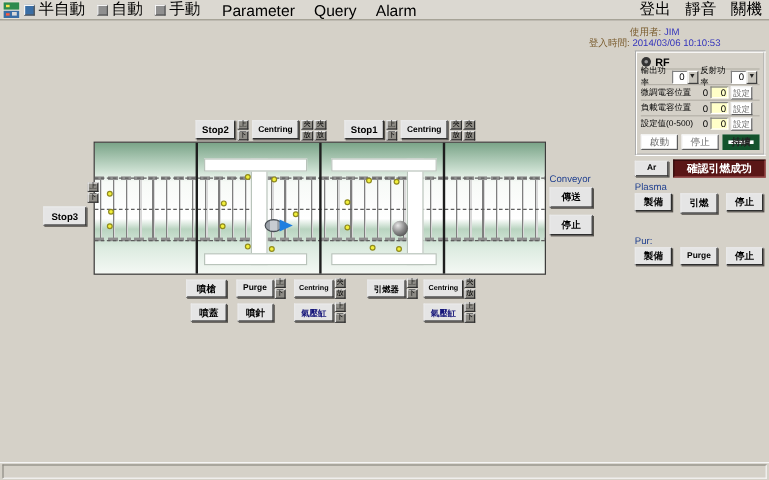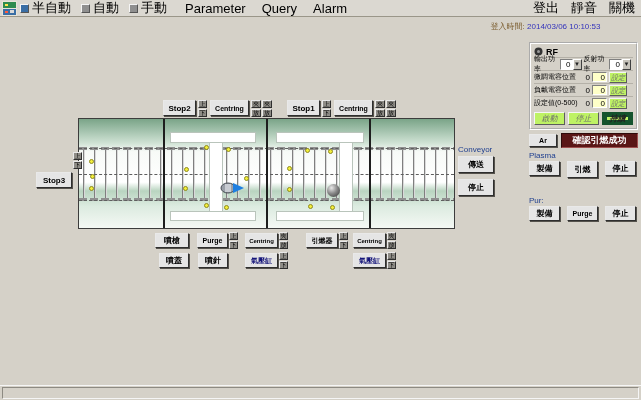--- a/index.html
+++ b/index.html
@@ -33,22 +33,22 @@
   .rf-row:first-of-type { border-top:none; }
   .rf-lbl { width:44px; }
   .rf-val { width:14px; text-align:right; padding-right:2px; font-size:8px; }
   .field { width:15px; height:10px; background:#ffffc8; border:1px solid #808080;
     border-bottom-color:#fff; border-right-color:#fff; font-size:8px; text-align:right; padding-right:1px; }
   .combo { display:flex; align-items:center; height:11px; margin:0 2px; }
   .combo .cval { width:13px; height:11px; background:#fff; border:1px solid #808080;
     border-bottom-color:#fff; border-right-color:#fff; font-size:8px; text-align:right; padding-right:1px; }
   .combo .carr { width:9px; height:11px; background:#c6c3bb; border:1px solid #fff;
     border-right-color:#404040; border-bottom-color:#404040; font-size:6px; line-height:9px; text-align:center; color:#222; }
-  .btn-lite { background:#bef264; border:1px solid #f5f5f5; border-right-color:#5c5c5c;
-    border-bottom-color:#5c5c5c; color:#6e6e6e; font-size:7px; text-align:center; cursor:default;font-style:italic; }
+  .btn-lite { background:#ffffff; border:1px solid #f5f5f5; border-right-color:#5c5c5c;
+    border-bottom-color:#5c5c5c; color:#6e6e6e; font-size:7px; text-align:center; cursor:default; }
   .rf-set { width:18px; height:11px; margin-left:2px; }
   .rf-btnrow { display:flex; justify-content:space-between; margin-top:3px; }
   .rf-btnrow .btn-lite { width:31px; height:13px; font-size:8px; }
   .btn-focus { border:5px solid #14532d; color:#222; font-weight:bold; }
 
   
   .btn { position:absolute; background:#e5e5e5; color:#000; font-weight:bold; font-size:8px;
     border:1px solid #e9e9e9; border-right-color:#2e2e2e; border-bottom-color:#2e2e2e;
     box-shadow:1px 1px 0 #55524c; display:flex; align-items:center; justify-content:center;
     cursor:default; font-family:"Liberation Sans", sans-serif; }
@@ -121,20 +121,21 @@
   <span class="menu-item">Parameter</span>
   <span class="menu-item">Query</span>
   <span class="menu-item">Alarm</span>
   <span class="spacer"></span>
   <span class="menu-item cjk">登出</span>
   <span class="menu-item cjk">靜音</span>
   <span class="menu-item cjk">關機</span>
 </div>
 
 <div class="session">
+  <div><span>使用者:</span> <span class="val">JIM</span></div>
   <div><span>登入時間:</span> <span class="val">2014/03/06 10:10:53</span></div>
 </div>
 
 <div class="groupbox rf">
   <div class="rf-title">
     <svg width="9" height="9" viewBox="0 0 9 9">
       <circle cx="4.5" cy="4.5" r="4" fill="#333"></circle>
         <circle cx="4.5" cy="4.5" r="1.5" fill="#999"></circle>
     </svg>
     <span>RF</span>

